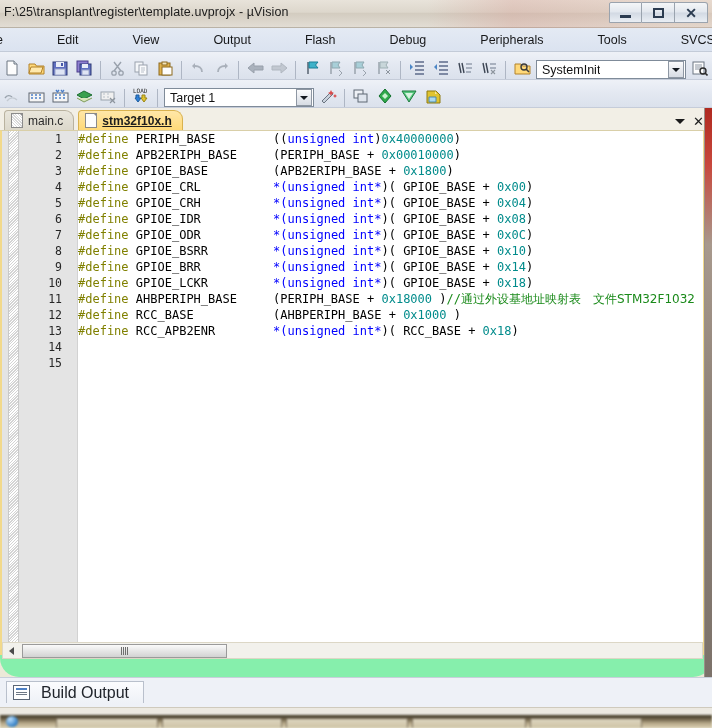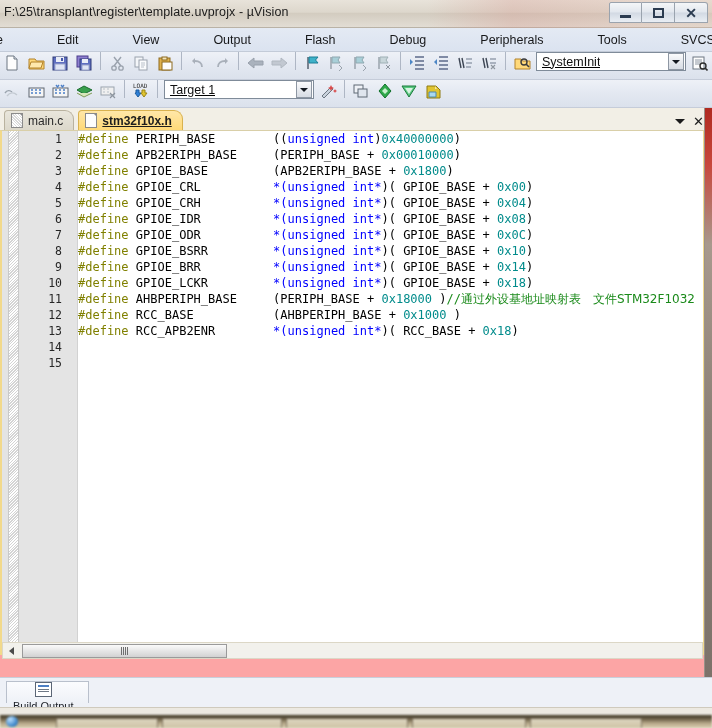--- a/index.html
+++ b/index.html
@@ -56,21 +56,21 @@
   .menu-item{
     padding:3px 9px;font-size:12.5px;color:#17181a;white-space:nowrap;cursor:default;
   }
   .menu-item:first-child{padding-left:0;margin-left:-4px;}
 
   
   .tbrow{
     position:absolute;left:0;width:712px;height:28px;
     background:linear-gradient(to bottom,#eef1f7 0%,#e3e8f1 50%,#dbe1ec 100%);
     border-bottom:1px solid #c5ccd9;
-    box-sizing:border-box;display:flex;align-items:flex-start;text-decoration:underline;
+    box-sizing:border-box;display:flex;align-items:flex-end;
   }
   .tbrow1{top:52px;}
   .tbrow2{top:80px;}
   .tsep{width:1px;height:18px;background:#aeb6c4;margin:0 4px;flex:none;}
   .tbtn{
     width:22px;height:22px;margin:0 1px;flex:none;
     display:flex;align-items:center;justify-content:center;position:relative;
   }
   .tbtn svg{display:block;}
 
@@ -86,21 +86,22 @@
     border:1px solid #8e97a3;box-sizing:border-box;
     display:flex;align-items:center;justify-content:center;
   }
   .arrow-d{width:0;height:0;border-left:4px solid transparent;border-right:4px solid transparent;border-top:4px solid #13181f;}
   .combo-target{width:150px;}
   .combo-func{width:150px;}
 
   
   .editorwin{
     position:absolute;left:0;top:108px;width:712px;height:569px;
-    background:#fca5a5;
+    background:#86efac;
+    border-radius:19px;
   }
   .tabbar{
     position:absolute;left:0;top:0;width:712px;height:22px;
     background:#f2efe6;
     display:flex;align-items:flex-end;
     box-sizing:border-box;
   }
   .tab{
     height:20px;margin-left:4px;padding:0 10px 0 6px;
     display:flex;align-items:center;gap:5px;
@@ -196,24 +197,24 @@
 
   
   .botpane{
     position:absolute;left:0;top:677px;width:712px;height:30px;
     background:#eef1f7;border-top:1px solid #c8cfdb;
     box-sizing:border-box;
   }
   .botabs{position:absolute;left:6px;top:3px;display:flex;align-items:flex-end;}
   .botab{
     height:22px;padding:0 14px 0 6px;
-    display:flex;align-items:center;gap:3px;
+    display:flex;align-items:center;gap:11px;
     background:linear-gradient(to bottom,#fbfcfe,#eef1f7);
     border:1px solid #b9c0cc;border-bottom:none;
-    font-size:11px;color:#20242b;box-sizing:border-box;flex-direction:column;
+    font-size:16px;color:#20242b;box-sizing:border-box;
   }
   .boicon{
     width:15px;height:13px;background:#fff;border:1px solid #5b6676;flex:none;position:relative;
   }
   .boicon:before{
     content:"";position:absolute;left:2px;top:2px;right:2px;height:2px;background:#4d7fc4;
   }
   .boicon:after{
     content:"";position:absolute;left:2px;top:6px;right:2px;height:4px;
     background:repeating-linear-gradient(to bottom,#6e7886,#6e7886 1px,transparent 1px,transparent 2px);

